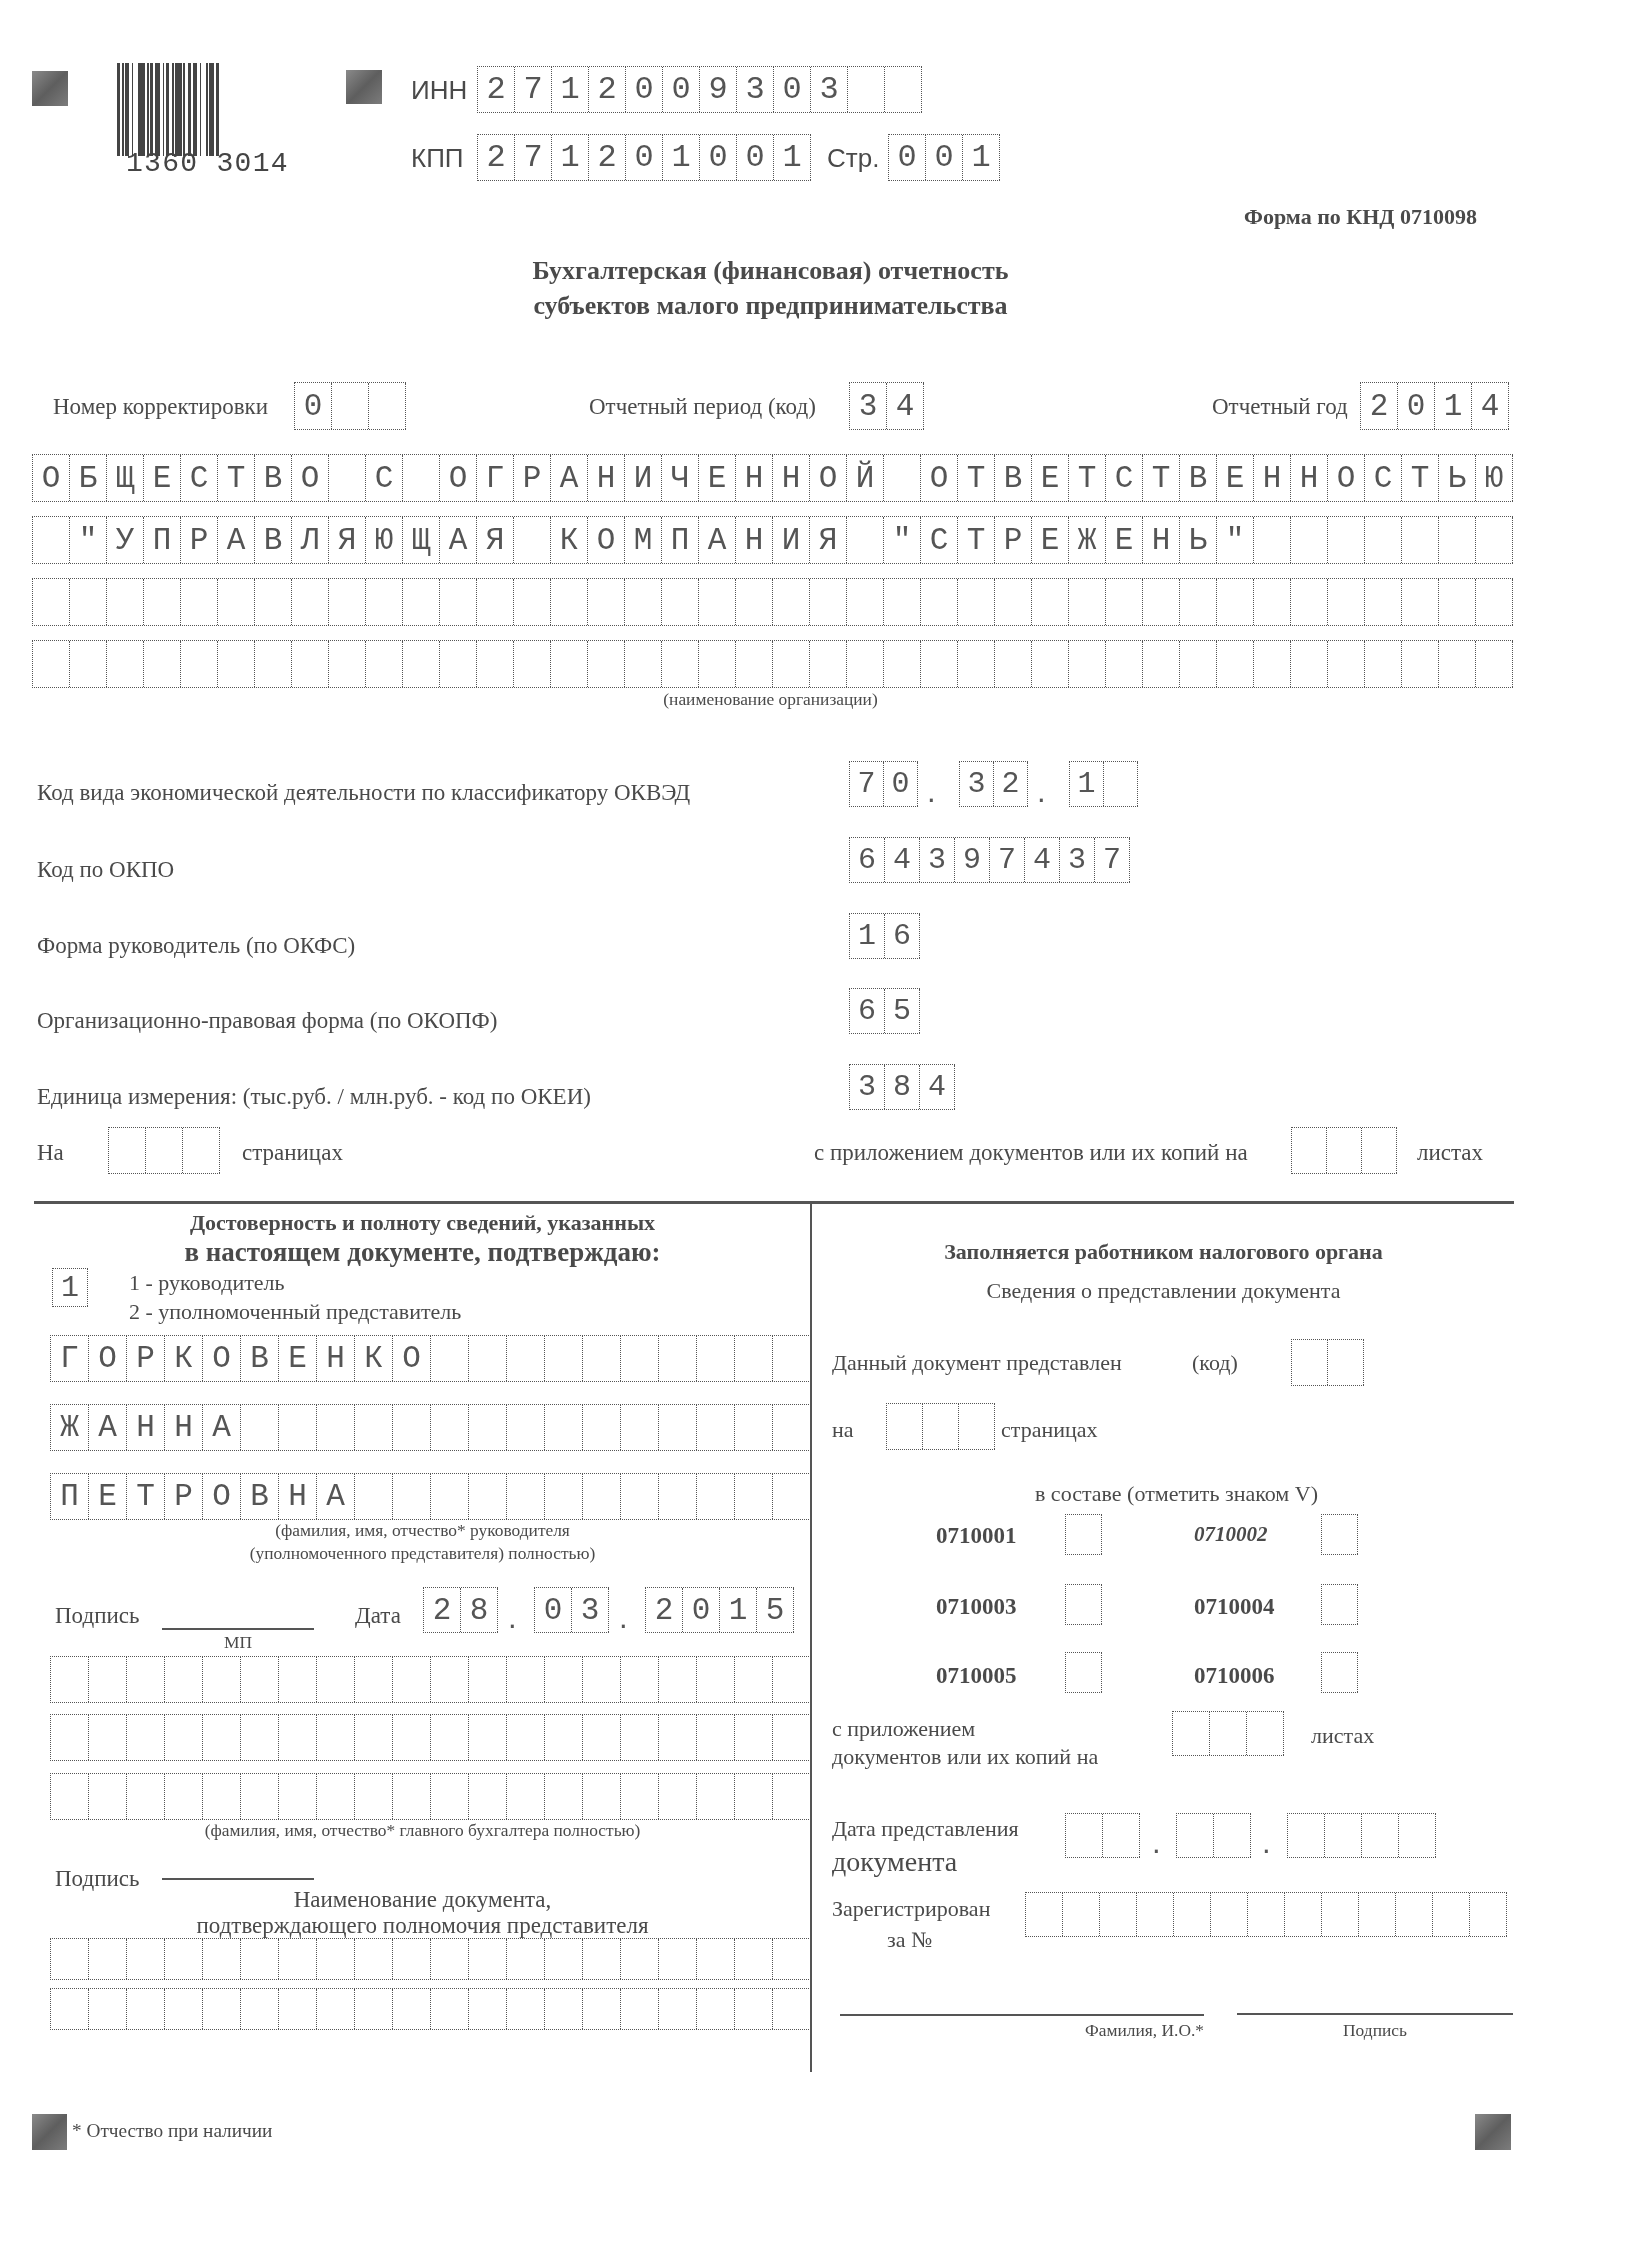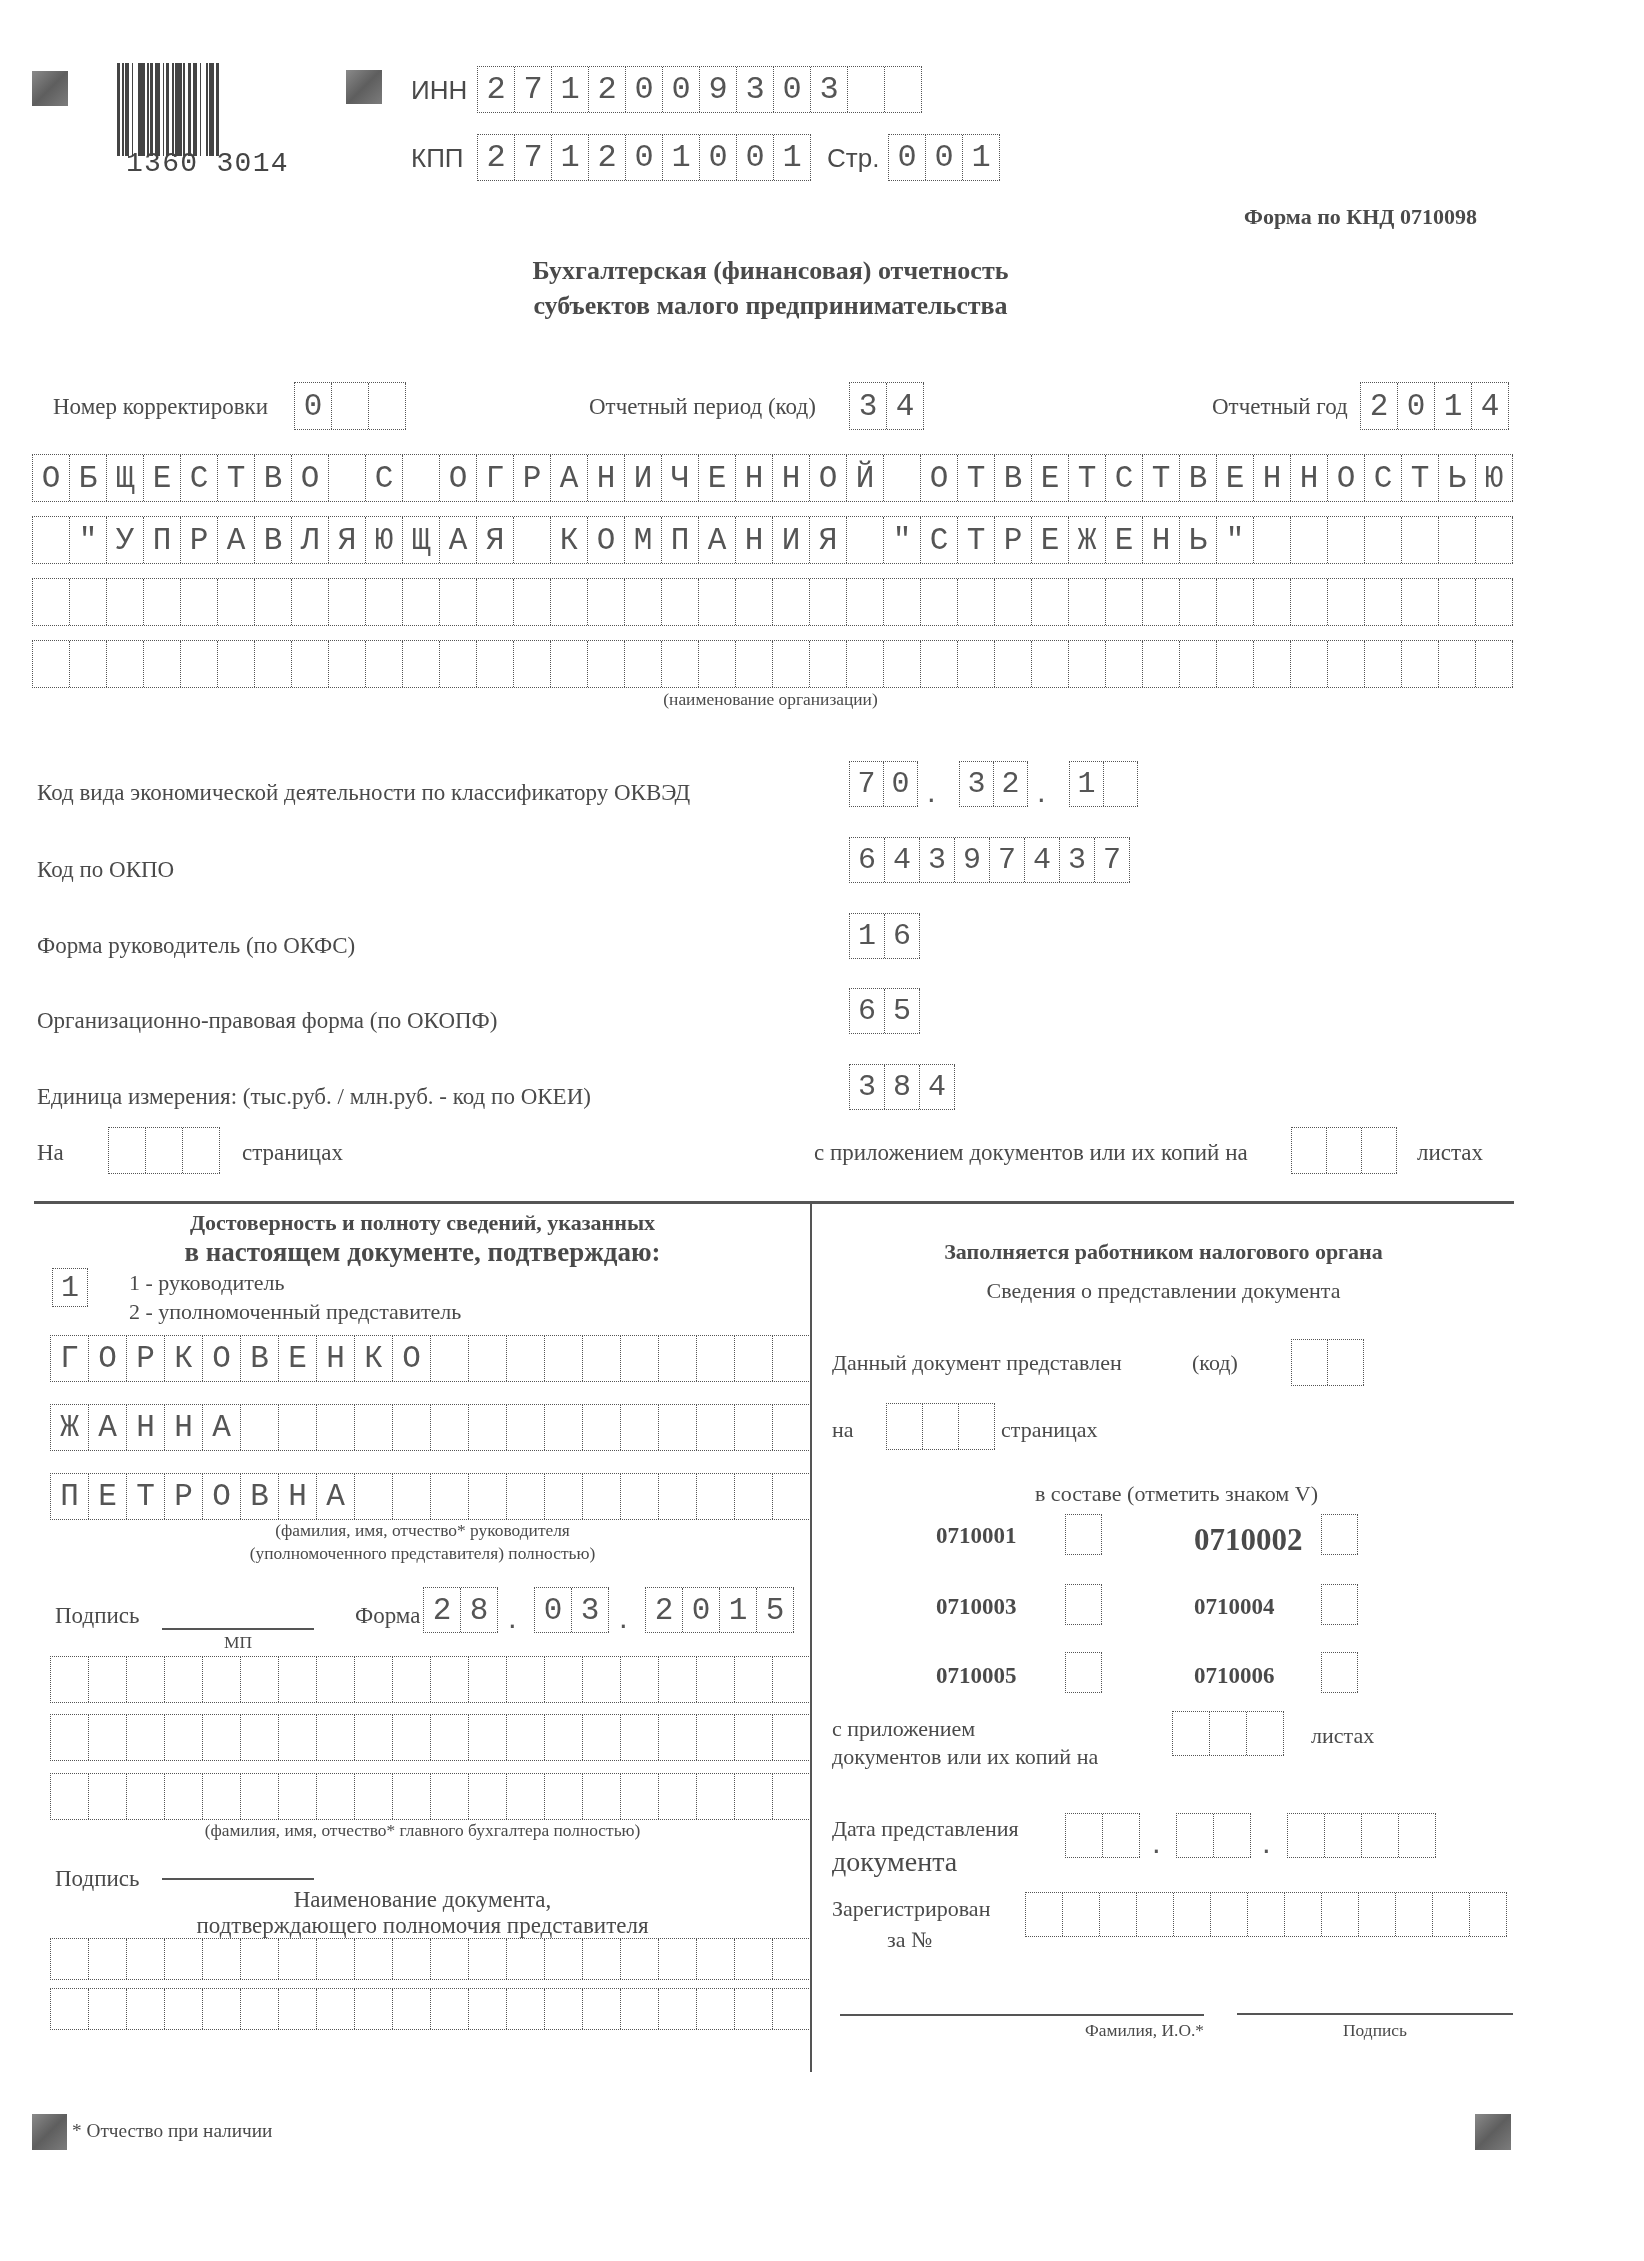--- a/index.html
+++ b/index.html
@@ -437,21 +437,21 @@
     <div class="cell" style="width: 38px; height: 45px; font-size: 31px;"></div>
     <div class="cell" style="width: 38px; height: 45px; font-size: 31px;"></div>
     <div class="cell" style="width: 38px; height: 45px; font-size: 31px;"></div>
   </div>
 <div class="lbl small" style="left:34px;width:777px;text-align:center;top:1522px;">(фамилия, имя, отчество* руководителя</div>
 <div class="lbl small" style="left:34px;width:777px;text-align:center;top:1545px;">(уполномоченного представителя) полностью)</div>
 
 <div class="lbl" style="left:55px;top:1604px;">Подпись</div>
 <div class="hline" style="left:162px;top:1628px;width:152px;height:1.9px;"></div>
 <div class="lbl small" style="left:224px;top:1634px;">МП</div>
-<div class="lbl" style="left:355px;top:1604px;">Форма</div>
+<div class="lbl" style="left:355px;top:1604px;">Дата</div>
 <div class="cells" style="left: 423px; top: 1587px; height: 44px;">
     <div class="cell" style="width: 37px; height: 44px; font-size: 31px;">2</div>
     <div class="cell" style="width: 37px; height: 44px; font-size: 31px;">8</div>
   </div>
 <div class="sep" style="left:508px;top:1600px;">.</div>
 <div class="cells" style="left: 534px; top: 1587px; height: 44px;">
     <div class="cell" style="width: 37px; height: 44px; font-size: 31px;">0</div>
     <div class="cell" style="width: 37px; height: 44px; font-size: 31px;">3</div>
   </div>
 <div class="sep" style="left:619px;top:1600px;">.</div>
@@ -597,21 +597,21 @@
     <div class="cell" style="width: 36px; height: 45px; font-size: 30px;"></div>
   </div>
 <div class="lbl" style="left:1001px;top:1419px;font-size:22px;">страницах</div>
 
 <div class="lbl" style="left:812px;width:703px;text-align:center;top:1483px;font-size:22px;padding-left:26px;box-sizing:border-box;">в составе (отметить знаком V)</div>
 
 <div class="lbl bold" style="left:936px;top:1524px;font-size:23px;">0710001</div>
 <div class="cells" style="left: 1065px; top: 1514px; height: 39px;">
     <div class="cell" style="width: 36px; height: 39px; font-size: 26px;"></div>
   </div>
-<div class="lbl bold" style="left:1194px;top:1524px;font-size:31px;">0710002</div>
+<div class="lbl bold" style="left:1194px;top:1524px;font-size:21px;font-style:italic;">0710002</div>
 <div class="cells" style="left: 1321px; top: 1514px; height: 39px;">
     <div class="cell" style="width: 36px; height: 39px; font-size: 26px;"></div>
   </div>
 
 <div class="lbl bold" style="left:936px;top:1595px;font-size:23px;">0710003</div>
 <div class="cells" style="left: 1065px; top: 1584px; height: 39px;">
     <div class="cell" style="width: 36px; height: 39px; font-size: 26px;"></div>
   </div>
 <div class="lbl bold" style="left:1194px;top:1595px;font-size:23px;">0710004</div>
 <div class="cells" style="left: 1321px; top: 1584px; height: 39px;">

